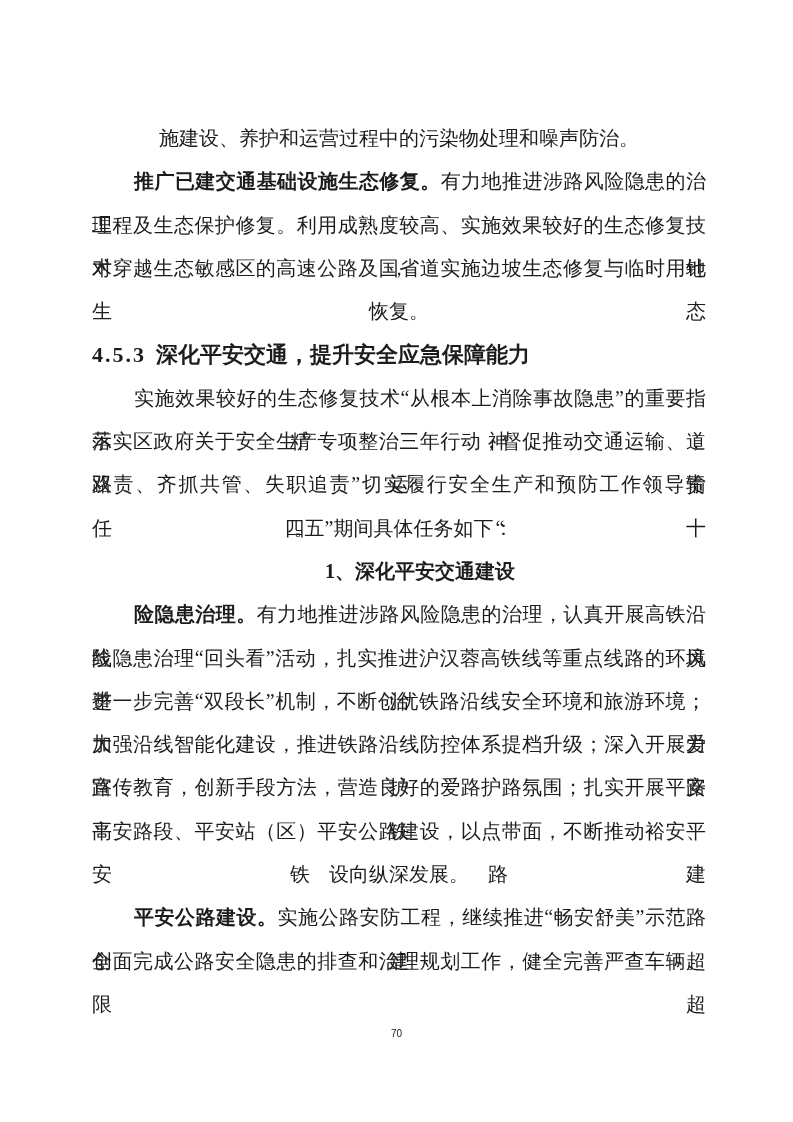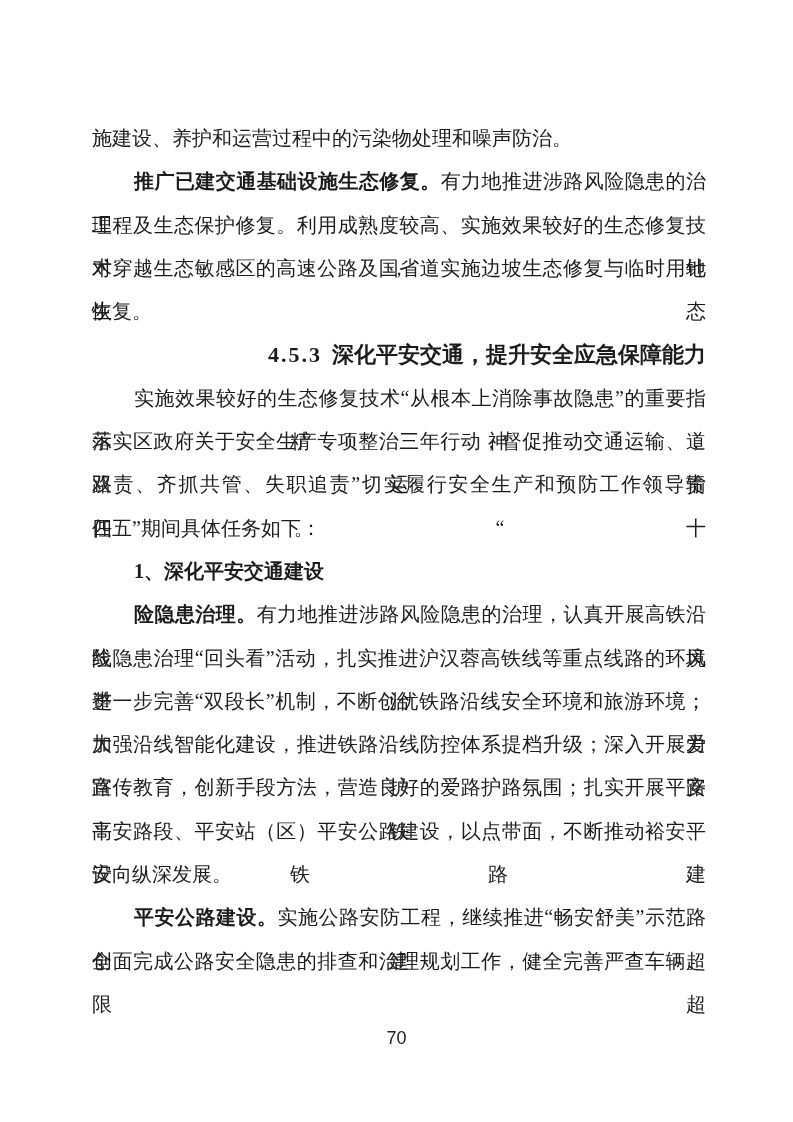--- a/index.html
+++ b/index.html
@@ -20,56 +20,55 @@
     position: absolute;
     left: 92px;
     top: 117px;
     width: 614px;
   }
   .line {
     font-size: 20px;
     line-height: 43.3px;
     height: 43.3px;
     white-space: nowrap;
-    text-align: left;
+    text-align: center;
   }
   .line.just {
     white-space: normal;
     text-align: justify;
     text-align-last: justify;
     text-justify: inter-character;
   }
   .line.indent {
     text-indent: 42px;
   }
   .lead {
     font-weight: bold;
   }
   .heading {
     font-size: 22px;
     font-weight: bold;
     line-height: 43.3px;
     height: 43.3px;
     margin: 0;
     white-space: nowrap;
-    text-align: right;
   }
   .heading .hnum { margin-right: 10px; letter-spacing: 2px; }
   .subhead {
     font-weight: bold;
     text-indent: 42px;
   }
   .footer {
     position: absolute;
     left: 0;
     top: 1028px;
     width: 793px;
     text-align: center;
     font-family: "Liberation Sans", "DejaVu Sans", sans-serif;
-    font-size: 18px;
+    font-size: 10px;
     color: #222222;
   }
 </style>
 </head>
 <body>
 
 <div class="page">
   <div class="content">
 
     <div class="line">

